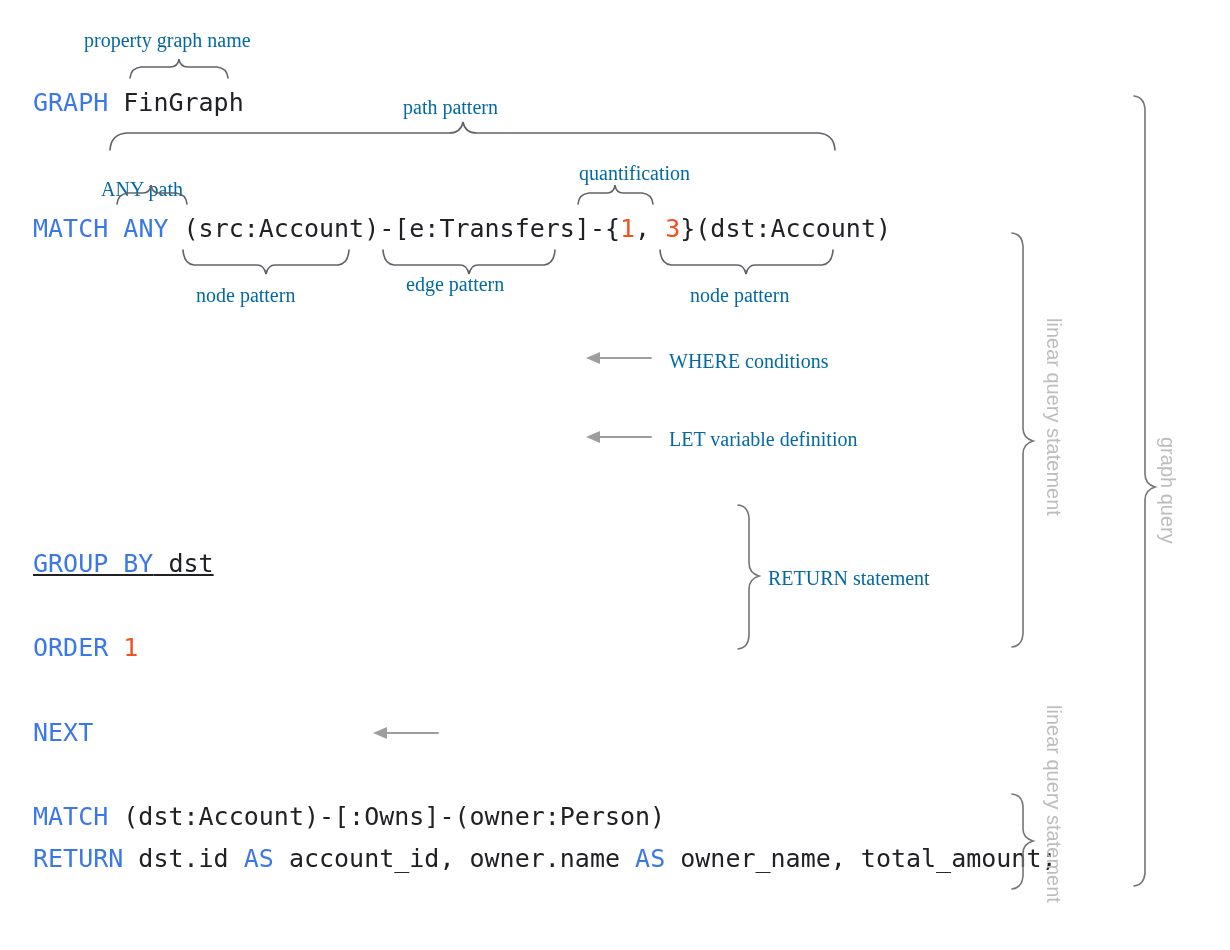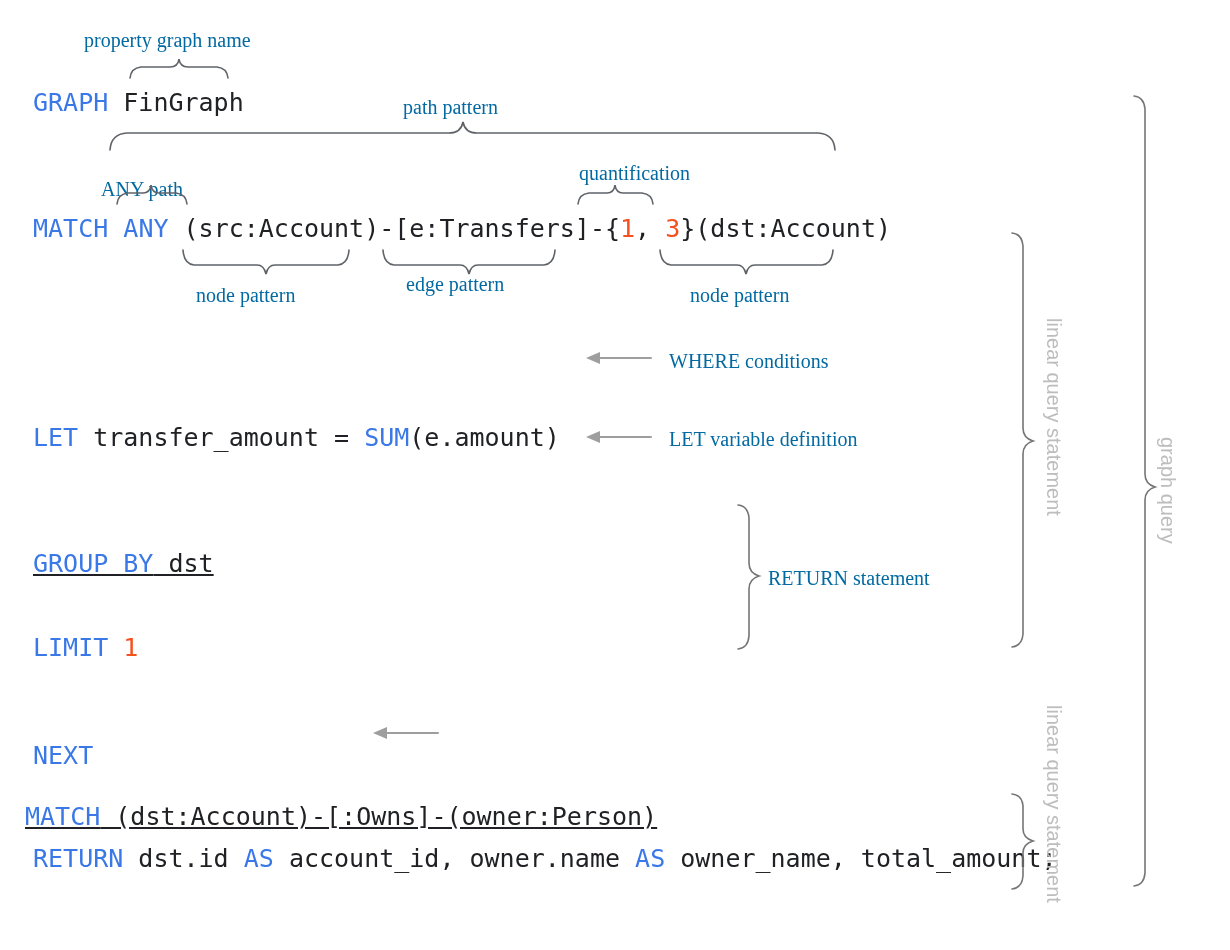--- a/index.html
+++ b/index.html
@@ -82,31 +82,30 @@
 </head>
 <body>
 
 <div id="page">
 
   <div class="code" style="left:33px; top:88px;"><span class="kw">GRAPH</span><span class="id"> FinGraph</span></div>
 
   <div class="code" style="left:33px; top:214px;"><span class="kw">MATCH</span><span> </span><span class="kw">ANY</span><span class="id"> (src:Account)-[e:Transfers]-{</span><span class="num">1</span><span class="id">, </span><span class="num">3</span><span class="id">}(dst:Account)</span></div>
 
 
-  <div class="code" style="left:33px; top:423px;"><span class="kw">LET</span><span class="id"> transfer_amount = </span><span class="kw">SUM</span><span class="id">(e.amount)</span></div>
 
 
   <div class="code" style="left:33px; top:549px;text-decoration:underline;"><span class="kw">GROUP BY</span><span class="id"> dst</span></div>
 
 
-  <div class="code" style="left:33px; top:633px;"><span class="kw">LIMIT</span><span> </span><span class="num">1</span></div>
+  <div class="code" style="left:33px; top:633px;"><span class="kw">ORDER</span><span> </span><span class="num">1</span></div>
 
-  <div class="code" style="left:33px; top:718px;margin-top:23px;"><span class="kw">NEXT</span></div>
+  <div class="code" style="left:33px; top:718px;"><span class="kw">NEXT</span></div>
 
-  <div class="code" style="left:25px; top:802px;text-decoration:underline;"><span class="kw">MATCH</span><span class="id"> (dst:Account)-[:Owns]-(owner:Person)</span></div>
+  <div class="code" style="left:33px; top:802px;"><span class="kw">MATCH</span><span class="id"> (dst:Account)-[:Owns]-(owner:Person)</span></div>
 
   <div class="code" style="left:33px; top:844px;"><span class="kw">RETURN</span><span class="id"> dst.id </span><span class="kw">AS</span><span class="id"> account_id, owner.name </span><span class="kw">AS</span><span class="id"> owner_name, total_amount;</span></div>
 
   <div class="lbl" style="left:84px; top:28px;">property graph name</div>
   <div class="lbl" style="left:403px; top:95px;">path pattern</div>
   <div class="lbl" style="left:101px; top:161px;margin-top:16px;">ANY path</div>
   <div class="lbl" style="left:543px; top:161px;margin-left:36px;">quantification</div>
 
   <div class="lbl" style="left:196px; top:283px;">node pattern</div>
   <div class="lbl" style="left:406px; top:272px;">edge pattern</div>

